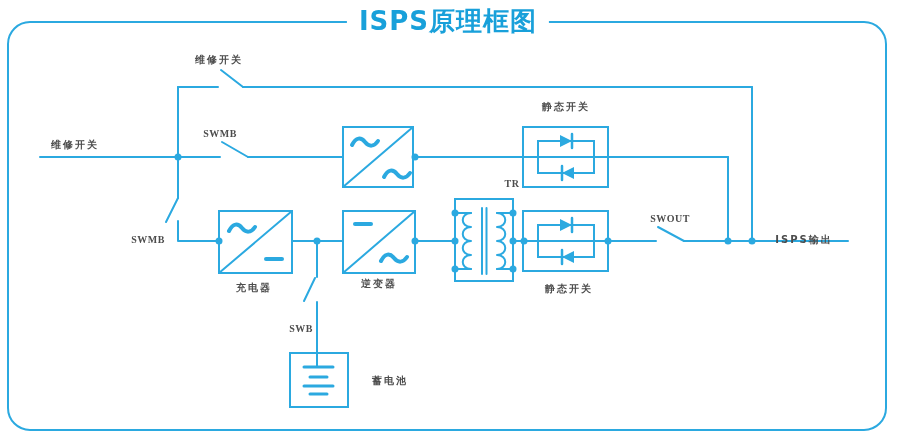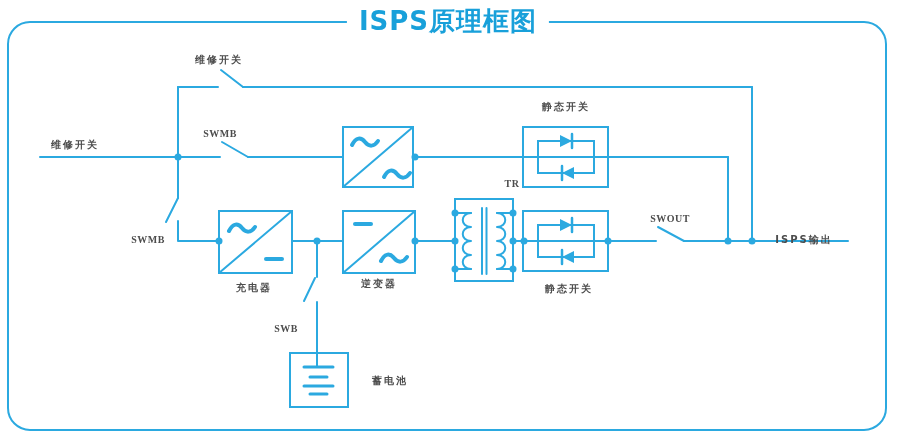--- a/index.html
+++ b/index.html
@@ -166,19 +166,19 @@
   <div class="title">ISPS原理框图</div>
 
   <div class="lbl cjk" style="left:75px;top:145px;">维修开关</div>
   <div class="lbl cjk" style="left:219px;top:60px;">维修开关</div>
   <div class="lbl en" style="left:220px;top:133px;">SWMB</div>
   <div class="lbl en" style="left:148px;top:239px;">SWMB</div>
   <div class="lbl cjk" style="left:566px;top:107px;">静态开关</div>
   <div class="lbl en" style="left:482px;top:183px;margin-left:30px;">TR</div>
   <div class="lbl cjk" style="left:254px;top:288px;">充电器</div>
   <div class="lbl cjk" style="left:379px;top:284px;">逆变器</div>
-  <div class="lbl en" style="left:286px;top:328px;">SWB</div>
+  <div class="lbl en" style="left:301px;top:328px;">SWB</div>
   <div class="lbl cjk" style="left:390px;top:381px;">蓄电池</div>
   <div class="lbl cjk" style="left:569px;top:289px;">静态开关</div>
   <div class="lbl en" style="left:670px;top:218px;">SWOUT</div>
   <div class="lbl cjk" style="left:804px;top:224px;margin-top:16px;">ISPS输出</div>
 
 </div>
 
 </body></html>

